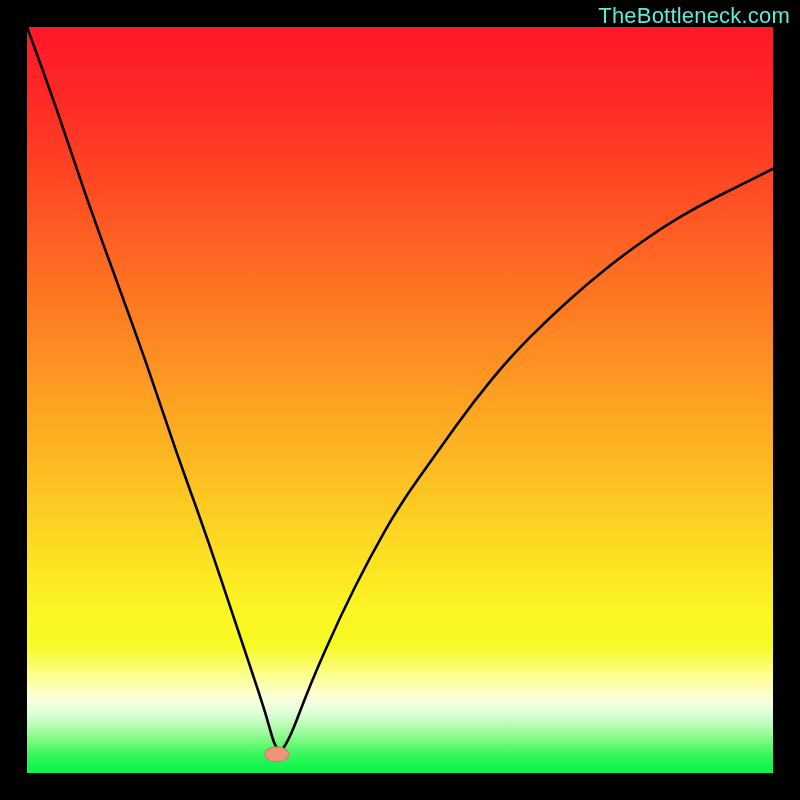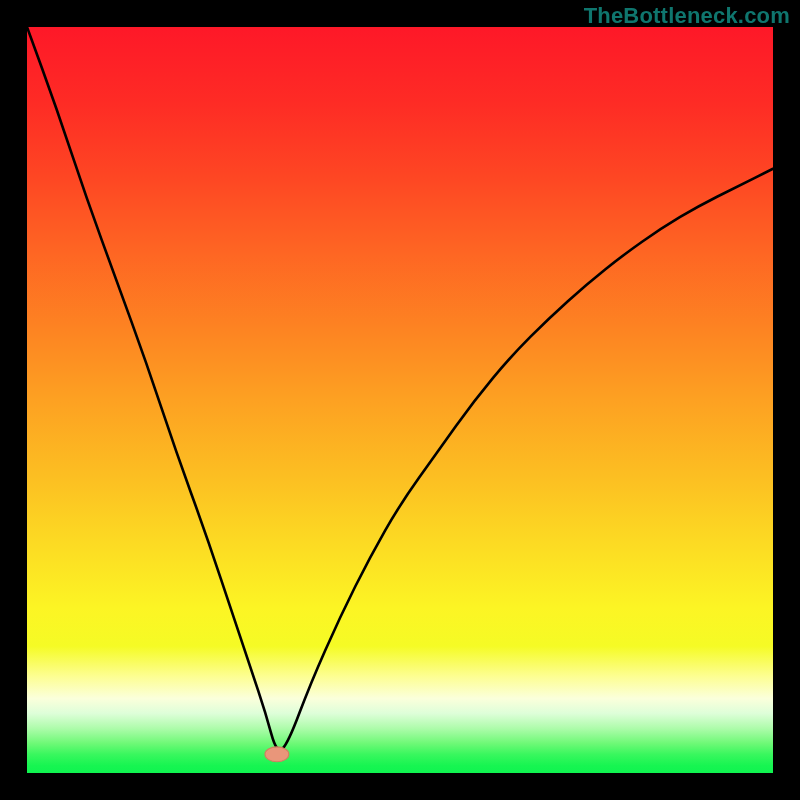--- a/index.html
+++ b/index.html
@@ -15,23 +15,23 @@
     position: relative;
     width: 800px;
     height: 800px;
     background: #000000;
     box-sizing: border-box;
   }
   .watermark {
     position: absolute;
     top: 3px;
     right: 10px;
-    color: #0f766e;
+    color: #5eead4;
     font-size: 22px;
-    font-weight: 700;
+    font-weight: 400;
     letter-spacing: 0.2px;
     z-index: 10;
     user-select: none;
   }
   svg.plot {
     position: absolute;
     left: 27px;
     top: 27px;
     width: 746px;
     height: 746px;

